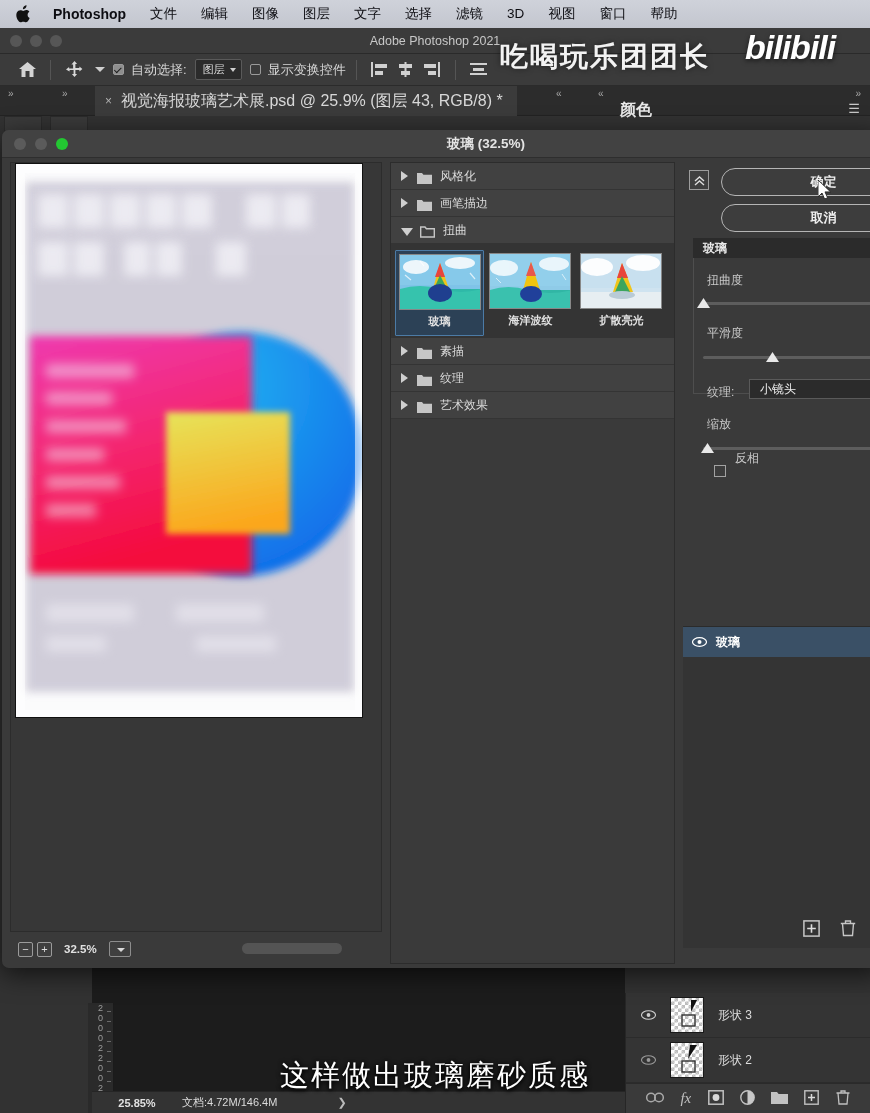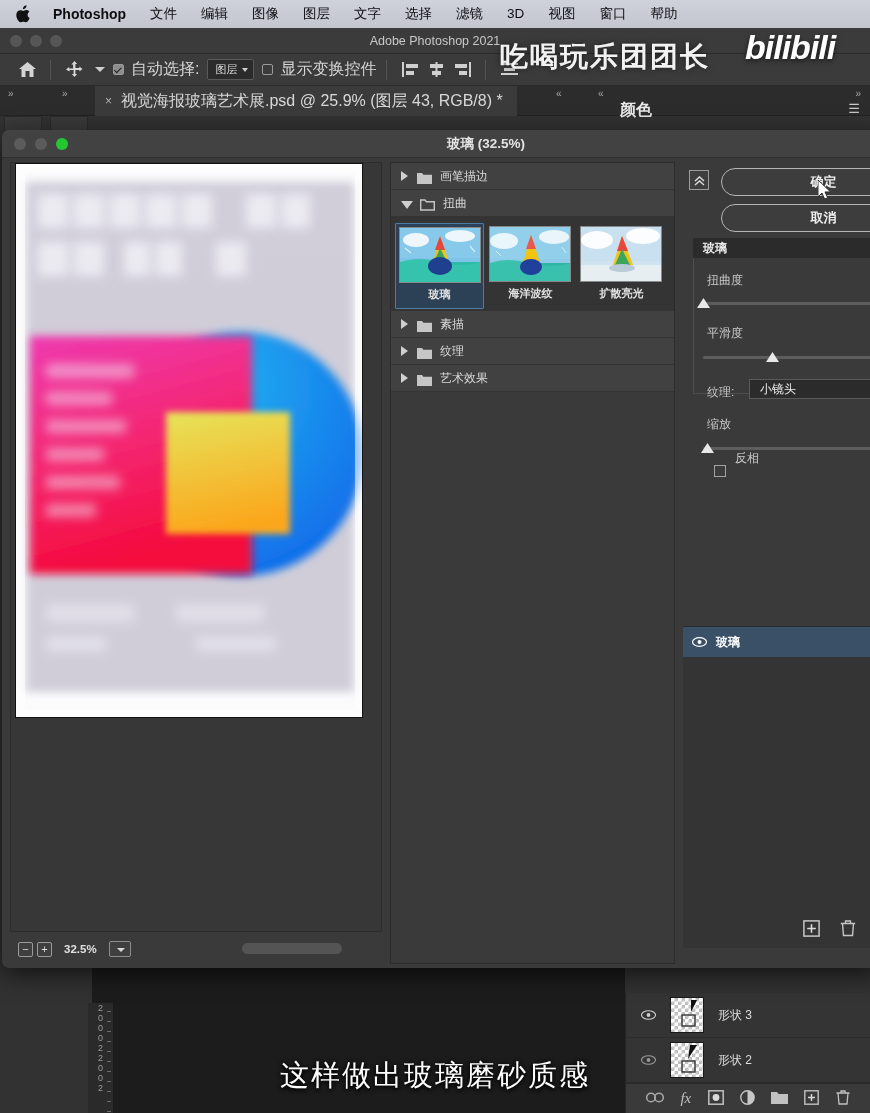--- a/index.html
+++ b/index.html
@@ -22,21 +22,21 @@
     border-bottom:1px solid #2a2a2a;}
   .titlebar .ttl{position:absolute;left:0;right:0;top:0;line-height:26px;text-align:center;
     color:#c8c8c8;font-size:12.5px;}
   .tl{position:absolute;top:7px;width:12px;height:12px;border-radius:50%;background:#565656;}
   .tl.a{left:10px}.tl.b{left:30px}.tl.c{left:50px}
 
   
   .optbar{position:relative;height:32px;background:#3b3b3b;border-bottom:1px solid #2b2b2b;
     display:flex;align-items:center;padding-left:14px;gap:0;}
   .optbar .sep{width:1px;height:20px;background:#555;margin:0 10px;}
-  .obtxt{color:#d6d6d6;font-size:16px;white-space:nowrap;}
+  .obtxt{color:#d6d6d6;font-size:13px;white-space:nowrap;}
   .chk{width:11px;height:11px;border:1px solid #9a9a9a;border-radius:2px;background:#6d6d6d;
     display:inline-flex;align-items:center;justify-content:center;margin-right:7px;}
   .chk.on{background:#8e8e8e;}
   .chk.on:after{content:"";width:6px;height:3px;border-left:1.6px solid #1c1c1c;
     border-bottom:1.6px solid #1c1c1c;transform:rotate(-45deg) translate(0px,-1px);}
   .chk.off{background:#3b3b3b;border-color:#9a9a9a;}
   .minisel{background:#2b2b2b;border:1px solid #5a5a5a;border-radius:2px;color:#ddd;
     font-size:11px;padding:2px 16px 2px 7px;position:relative;margin:0 8px;}
   .minisel:after{content:"";position:absolute;right:5px;top:8px;border-left:3.5px solid transparent;
     border-right:3.5px solid transparent;border-top:4px solid #cfcfcf;}
@@ -297,20 +297,25 @@
         <i style="top:48px"></i>
           <i style="top:58px"></i>
           <i style="top:68px"></i>
           <i style="top:78px"></i>
         <i style="top:88px"></i>
           <i style="top:98px"></i>
           <i style="top:108px"></i>
       </div>
     </div>
 
+    <div class="statusbar">
+      <span class="zm">25.85%</span>
+      <span class="dc">文档:4.72M/146.4M</span>
+      <span class="ar">❯</span>
+    </div>
 
     <div class="rightdock">
       <div class="lrow">
         <span class="eye">
           <svg class="eyeico" viewBox="0 0 15 10">
               <ellipse cx="7.5" cy="5" rx="7" ry="4.3" fill="none" stroke="#cfcfcf" stroke-width="1.1"></ellipse>
               <circle cx="7.5" cy="5" r="1.9" fill="#cfcfcf"></circle>
             </svg>
         </span>
         <span class="lthumb">
@@ -470,20 +475,29 @@
       <div class="pv-bottom">
         <span class="sqbtn">−</span>
         <span class="sqbtn">+</span>
         <span class="pvzoom">32.5%</span>
         <span class="pvsel"></span>
         <span class="pvscrl"></span>
       </div>
 
       <div class="flist">
 
+        <div class="grp">
+          <span class="tri"></span>
+          <span class="fold">
+            <svg width="15" height="12" viewBox="0 0 15 12">
+                <path fill="#c6c6c6" d="M0 1h5l1.4 1.8H15V12H0z"></path>
+              </svg>
+          </span>
+          <span class="glabel">风格化</span>
+        </div>
 
         <div class="grp">
           <span class="tri"></span>
           <span class="fold">
             <svg width="15" height="12" viewBox="0 0 15 12">
                 <path fill="#c6c6c6" d="M0 1h5l1.4 1.8H15V12H0z"></path>
               </svg>
           </span>
           <span class="glabel">画笔描边</span>
         </div>

